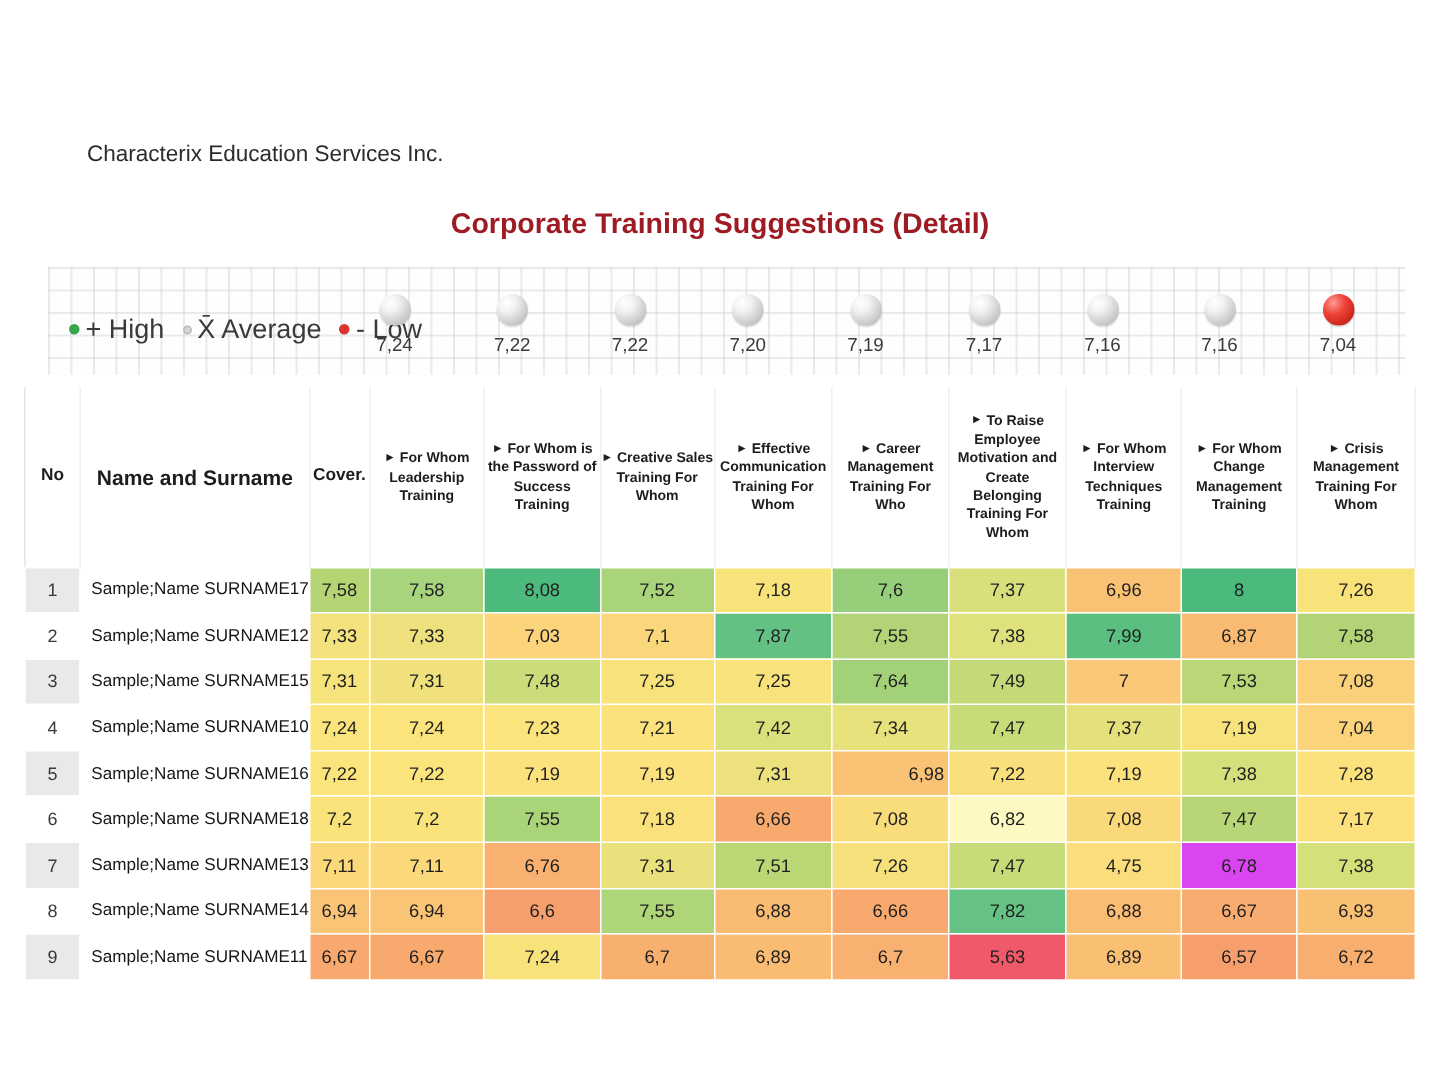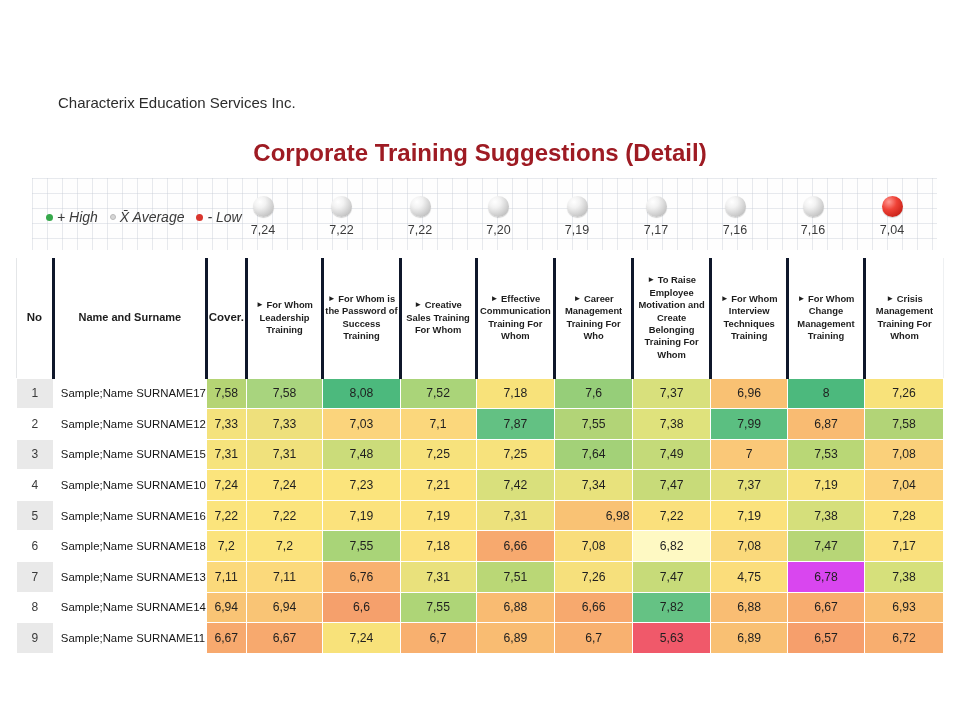--- a/index.html
+++ b/index.html
@@ -28,36 +28,36 @@
   .logo-text {
     font-size:26px; font-weight:bold; color:#20293a;
     letter-spacing:-0.9px; position:absolute; left:0; top:0; white-space:nowrap;
   }
   .logo-x { color:#9e1b23; }
   .logo-swoosh { position:absolute; right:-2px; top:-2px; }
 
   
   .main-title {
     position:absolute; left:0; top:139px; width:960px; text-align:center;
-    font-size:24px; font-weight:bold; color:#9e1b23;
+    font-size:19px; font-weight:bold; color:#9e1b23;
   }
 
   
   .band {
     position:absolute; left:32px; top:178px; width:905px; height:72px;
     background-image:
       linear-gradient(to right, rgba(200,205,215,.42) 1px, transparent 1px),
       linear-gradient(to bottom, rgba(200,205,215,.42) 1px, transparent 1px);
     background-size:15px 15px;
     background-color:#fefefe;
   }
   .legend {
     position:absolute; left:14px; top:31px;
-    font-size:14px; color:#3a3a3a; white-space:nowrap;
-    display:flex; align-items:center; gap:4px;font-style:italic;
+    font-size:18px; color:#3a3a3a; white-space:nowrap;
+    display:flex; align-items:center; gap:4px;
   }
   .legend .dot {
     width:7px; height:7px; border-radius:50%; display:inline-block;
   }
   .legend .dot.high { background:#36a84b; }
   .legend .dot.avg  { background:#d6d6d6; border:1px solid #b9b9b9; width:6px; height:6px; }
   .legend .dot.low  { background:#d9352d; }
   .legend .lbl { margin-right:8px; }
 
   .sphere-cell {
@@ -75,26 +75,26 @@
   .sphere-val { font-size:12.5px; color:#3b3b3b; margin-top:6px; }
 
   
   .tbl { position:absolute; left:16px; top:258px; width:928px; border-collapse:collapse; }
   .tbl td, .tbl th { padding:0; margin:0; }
 
   thead th {
     height:120px; vertical-align:middle;
     font-size:9.4px; font-weight:bold; color:#1d1d1d;
     line-height:1.32; background:#ffffff;
-    border-left:3px solid #0f172a; border-right:1px solid #eef0f2;
+    border-left:1px solid #0f172a; border-right:1px solid #eef0f2;
     border-bottom:1px solid #ffffff;
     padding:2px 3px; text-align:center;
   }
   th.c-no   { width:38px; font-size:11.5px; border-left:1px solid #e4e6e8; }
-  th.c-name { width:130px; font-size:11px; }
+  th.c-name { width:130px; font-size:14px; }
   th.c-cov  { width:40px; font-size:11.5px; }
   .arrow { font-size:8px; vertical-align:1px; }
 
   tbody td {
     height:30.6px; text-align:center; font-size:12.2px; color:#1f1f1f;
     border:1px solid #ffffff;
   }
   td.no {
     width:38px; background:#e9e9e9; color:#3a3a3a; font-size:12px;
     border-right:1px solid #ffffff;

